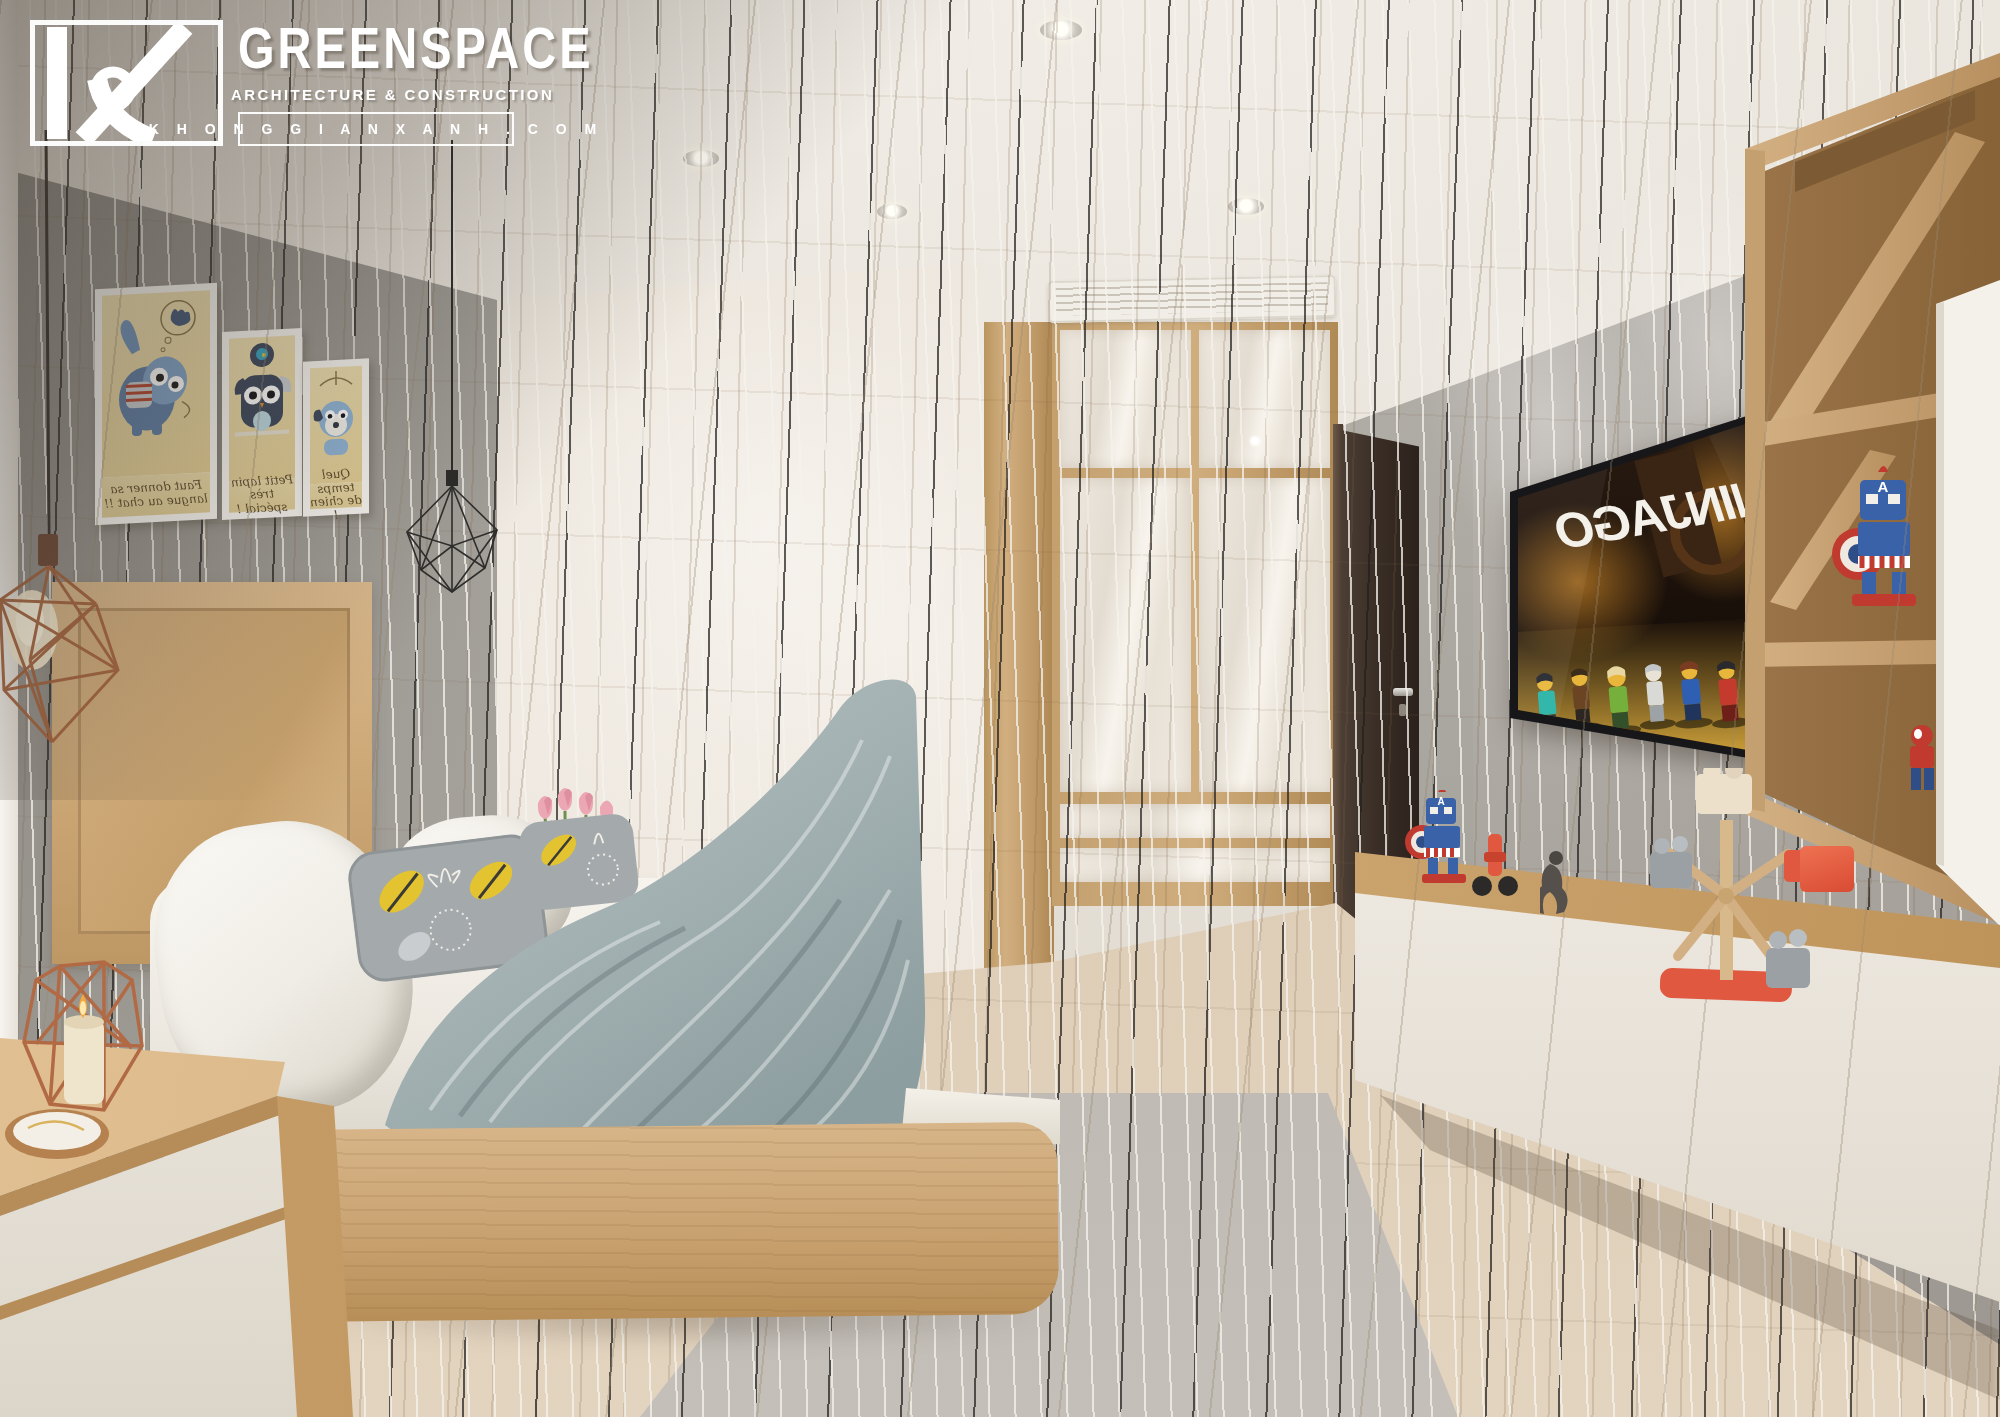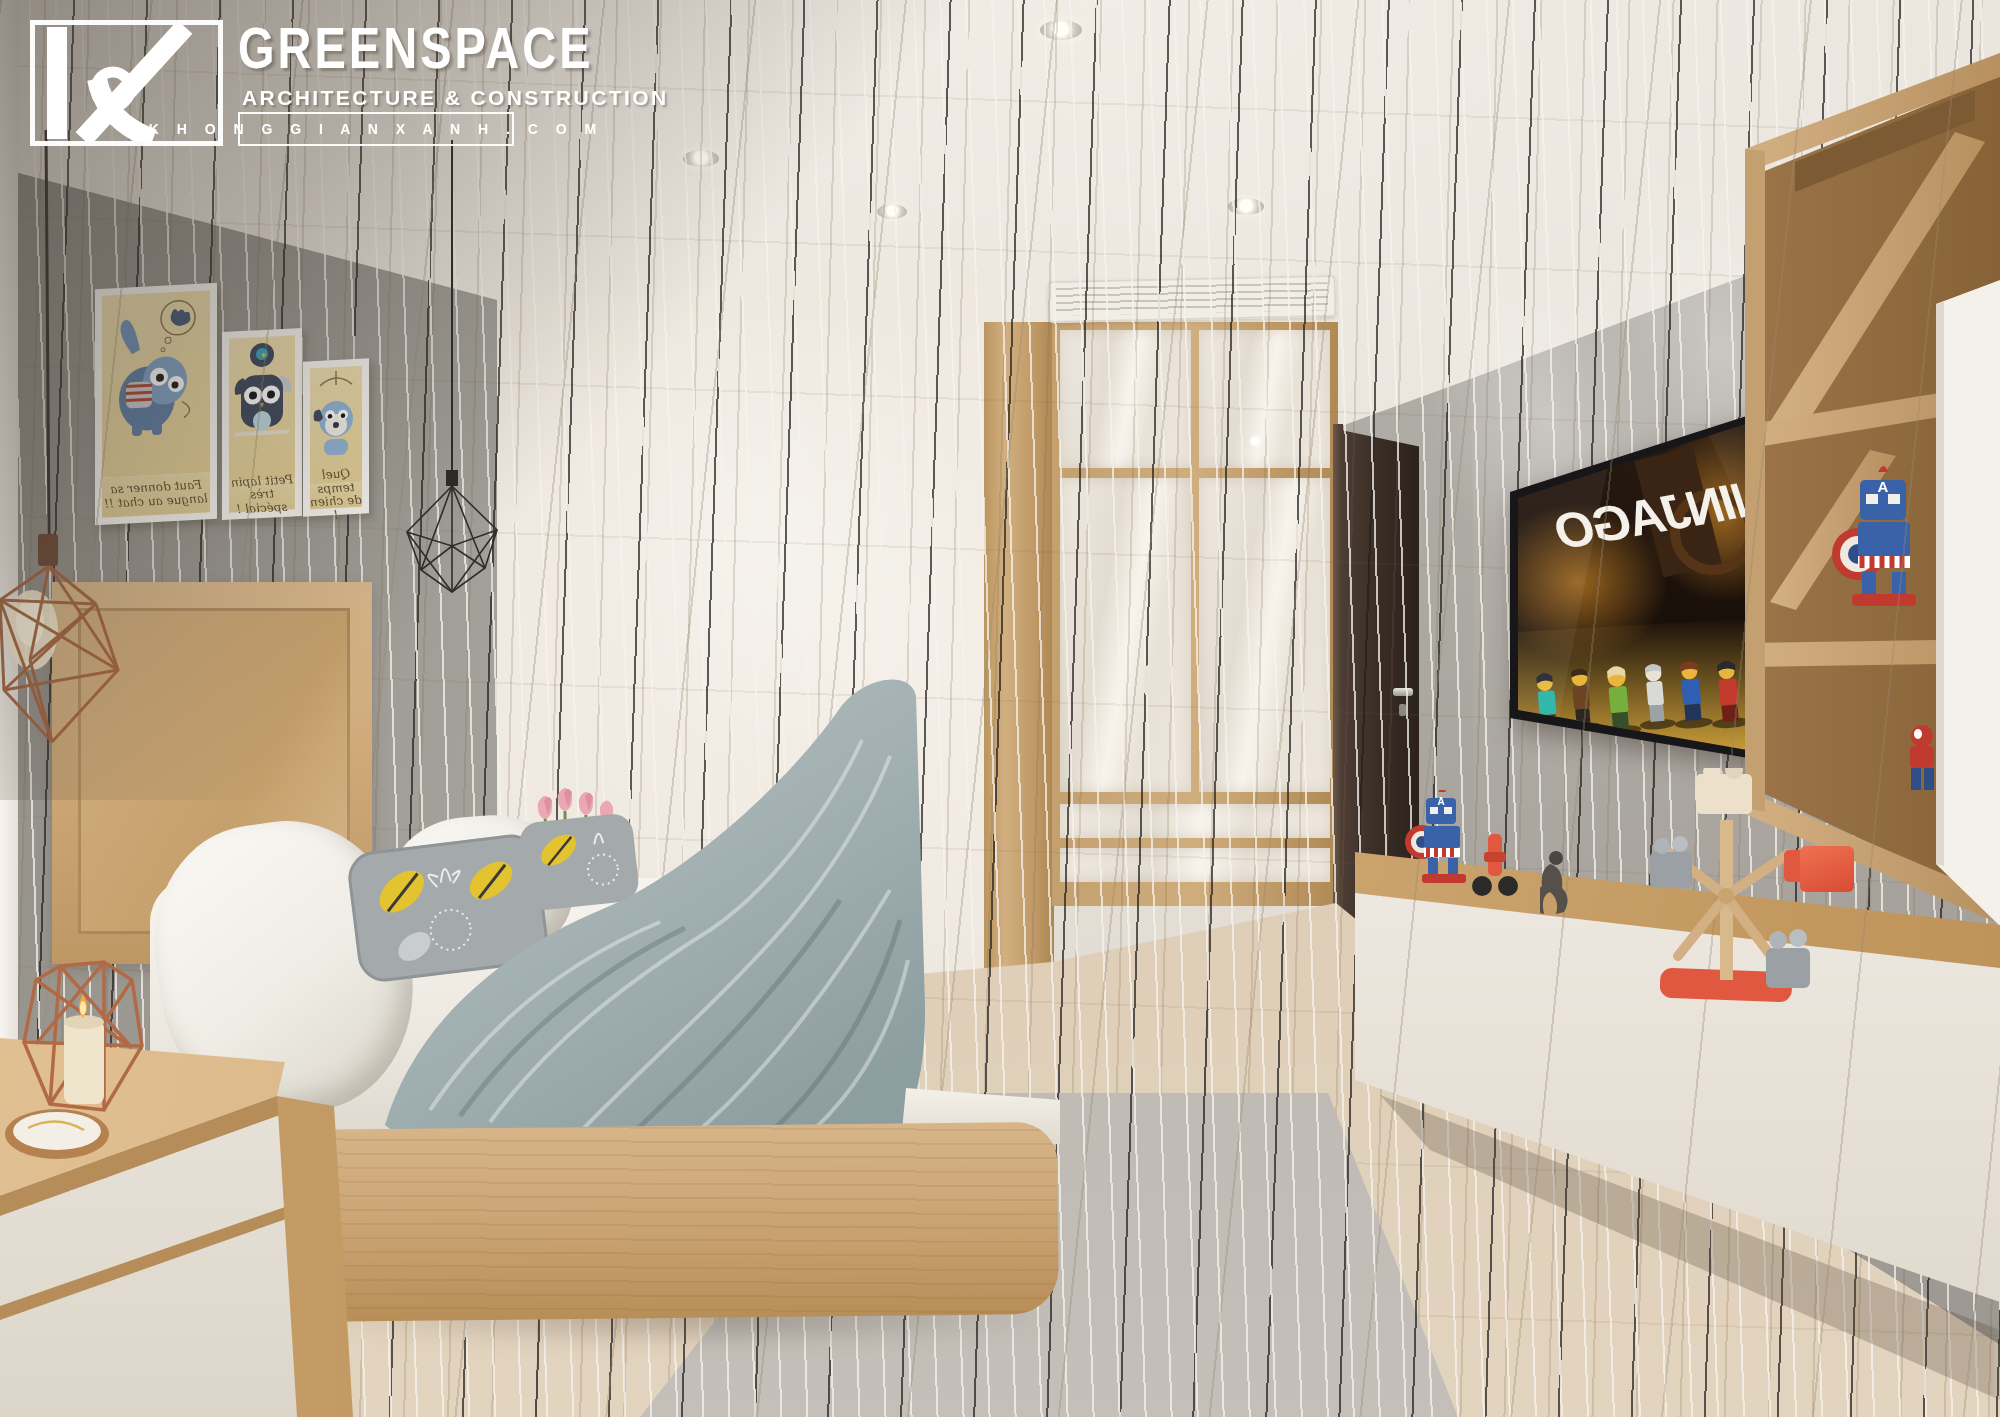--- a/index.html
+++ b/index.html
@@ -58,21 +58,21 @@
   .art{width:100%;height:82%;background:linear-gradient(160deg,#efe0b2,#e2cd94);position:relative;overflow:hidden;}
   .caption{width:100%;height:18%;background:linear-gradient(180deg,#e9d9a8,#e0cd96);
      display:flex;align-items:center;justify-content:center;text-align:center;
      font:italic 12px/1.15 "DejaVu Serif",serif;color:#5f4e2e;transform:scaleX(-1);}
   
   .wm-shadow{background:linear-gradient(131deg,rgba(62,54,45,.52) 0%,rgba(62,54,45,.33) 24%,rgba(62,54,45,0) 50%);}
   .wm{color:#fff;}
   .wm-mark{left:30px;top:20px;width:193px;height:126px;border:5px solid rgba(255,255,255,.96);box-sizing:border-box;}
   .wm-brand{left:238px;top:14px;font-size:47px;font-weight:bold;letter-spacing:3px;transform:scaleY(1.22);transform-origin:left top;
      text-shadow:3px 3px 2px rgba(70,60,48,.35);white-space:nowrap;}
-  .wm-tagline{left:242px;top:86px;font-size:21px;font-weight:bold;letter-spacing:2.4px;text-shadow:2px 2px 2px rgba(70,60,48,.35);white-space:nowrap;}
+  .wm-tagline{left:231px;top:86px;font-size:15px;font-weight:bold;letter-spacing:2.4px;text-shadow:2px 2px 2px rgba(70,60,48,.35);white-space:nowrap;}
   .wm-site{left:238px;top:112px;width:276px;height:34px;border:2px solid rgba(255,255,255,.95);box-sizing:border-box;
      display:flex;align-items:center;justify-content:center;font-size:14px;font-weight:bold;letter-spacing:7px;white-space:nowrap;}
   
   .headboard{left:52px;top:582px;width:320px;height:382px;
      background:linear-gradient(180deg,#d9b88c 0%,#cda877 50%,#bd9764 100%);box-shadow:0 6px 14px rgba(80,65,45,.25);}
   .headboard-panel{position:absolute;left:26px;top:26px;right:22px;bottom:30px;
      background:linear-gradient(120deg,#d3af80,#c5a06c 60%,#d8b689);box-shadow:inset 0 0 0 3px rgba(120,90,55,.35);}
   .mattress{left:150px;top:878px;width:770px;height:292px;border-radius:44px;
      background:linear-gradient(180deg,#f7f4ee 0%,#ece8e0 55%,#d9d4c9 100%);}
   .pillow-w{border-radius:42% 46% 44% 46%;background:linear-gradient(150deg,#fbf9f5 0%,#efece5 55%,#d8d4c9 100%);

